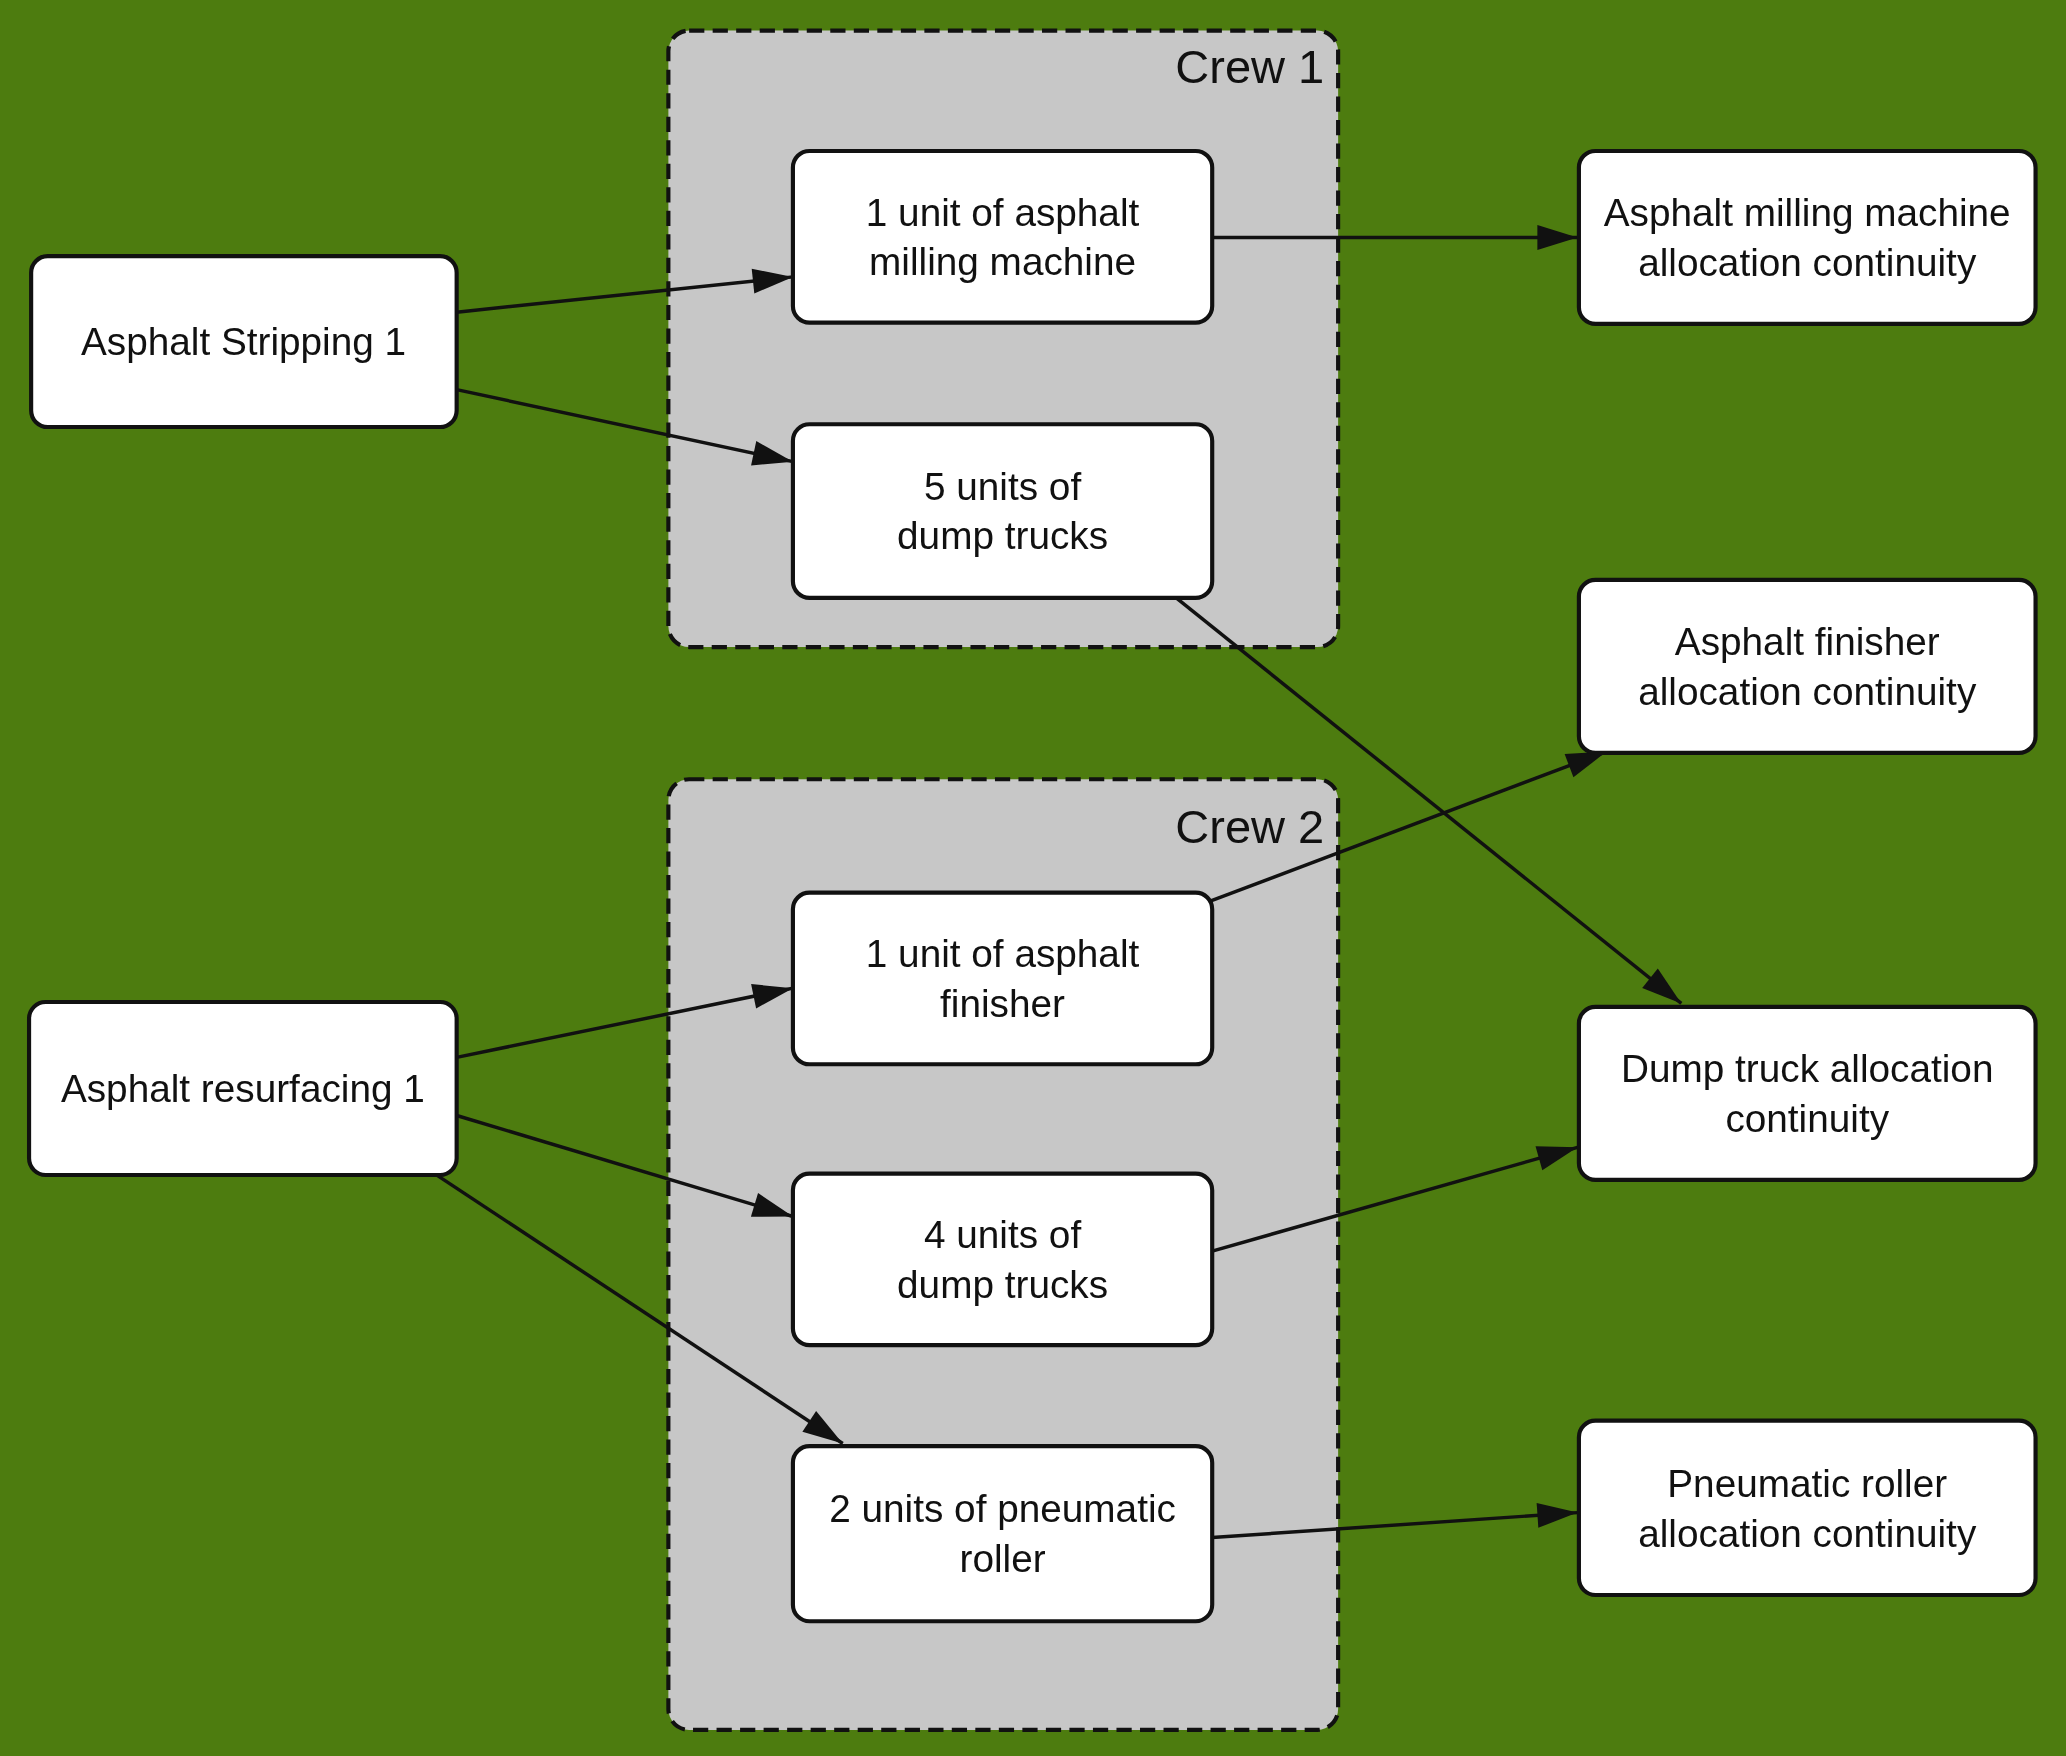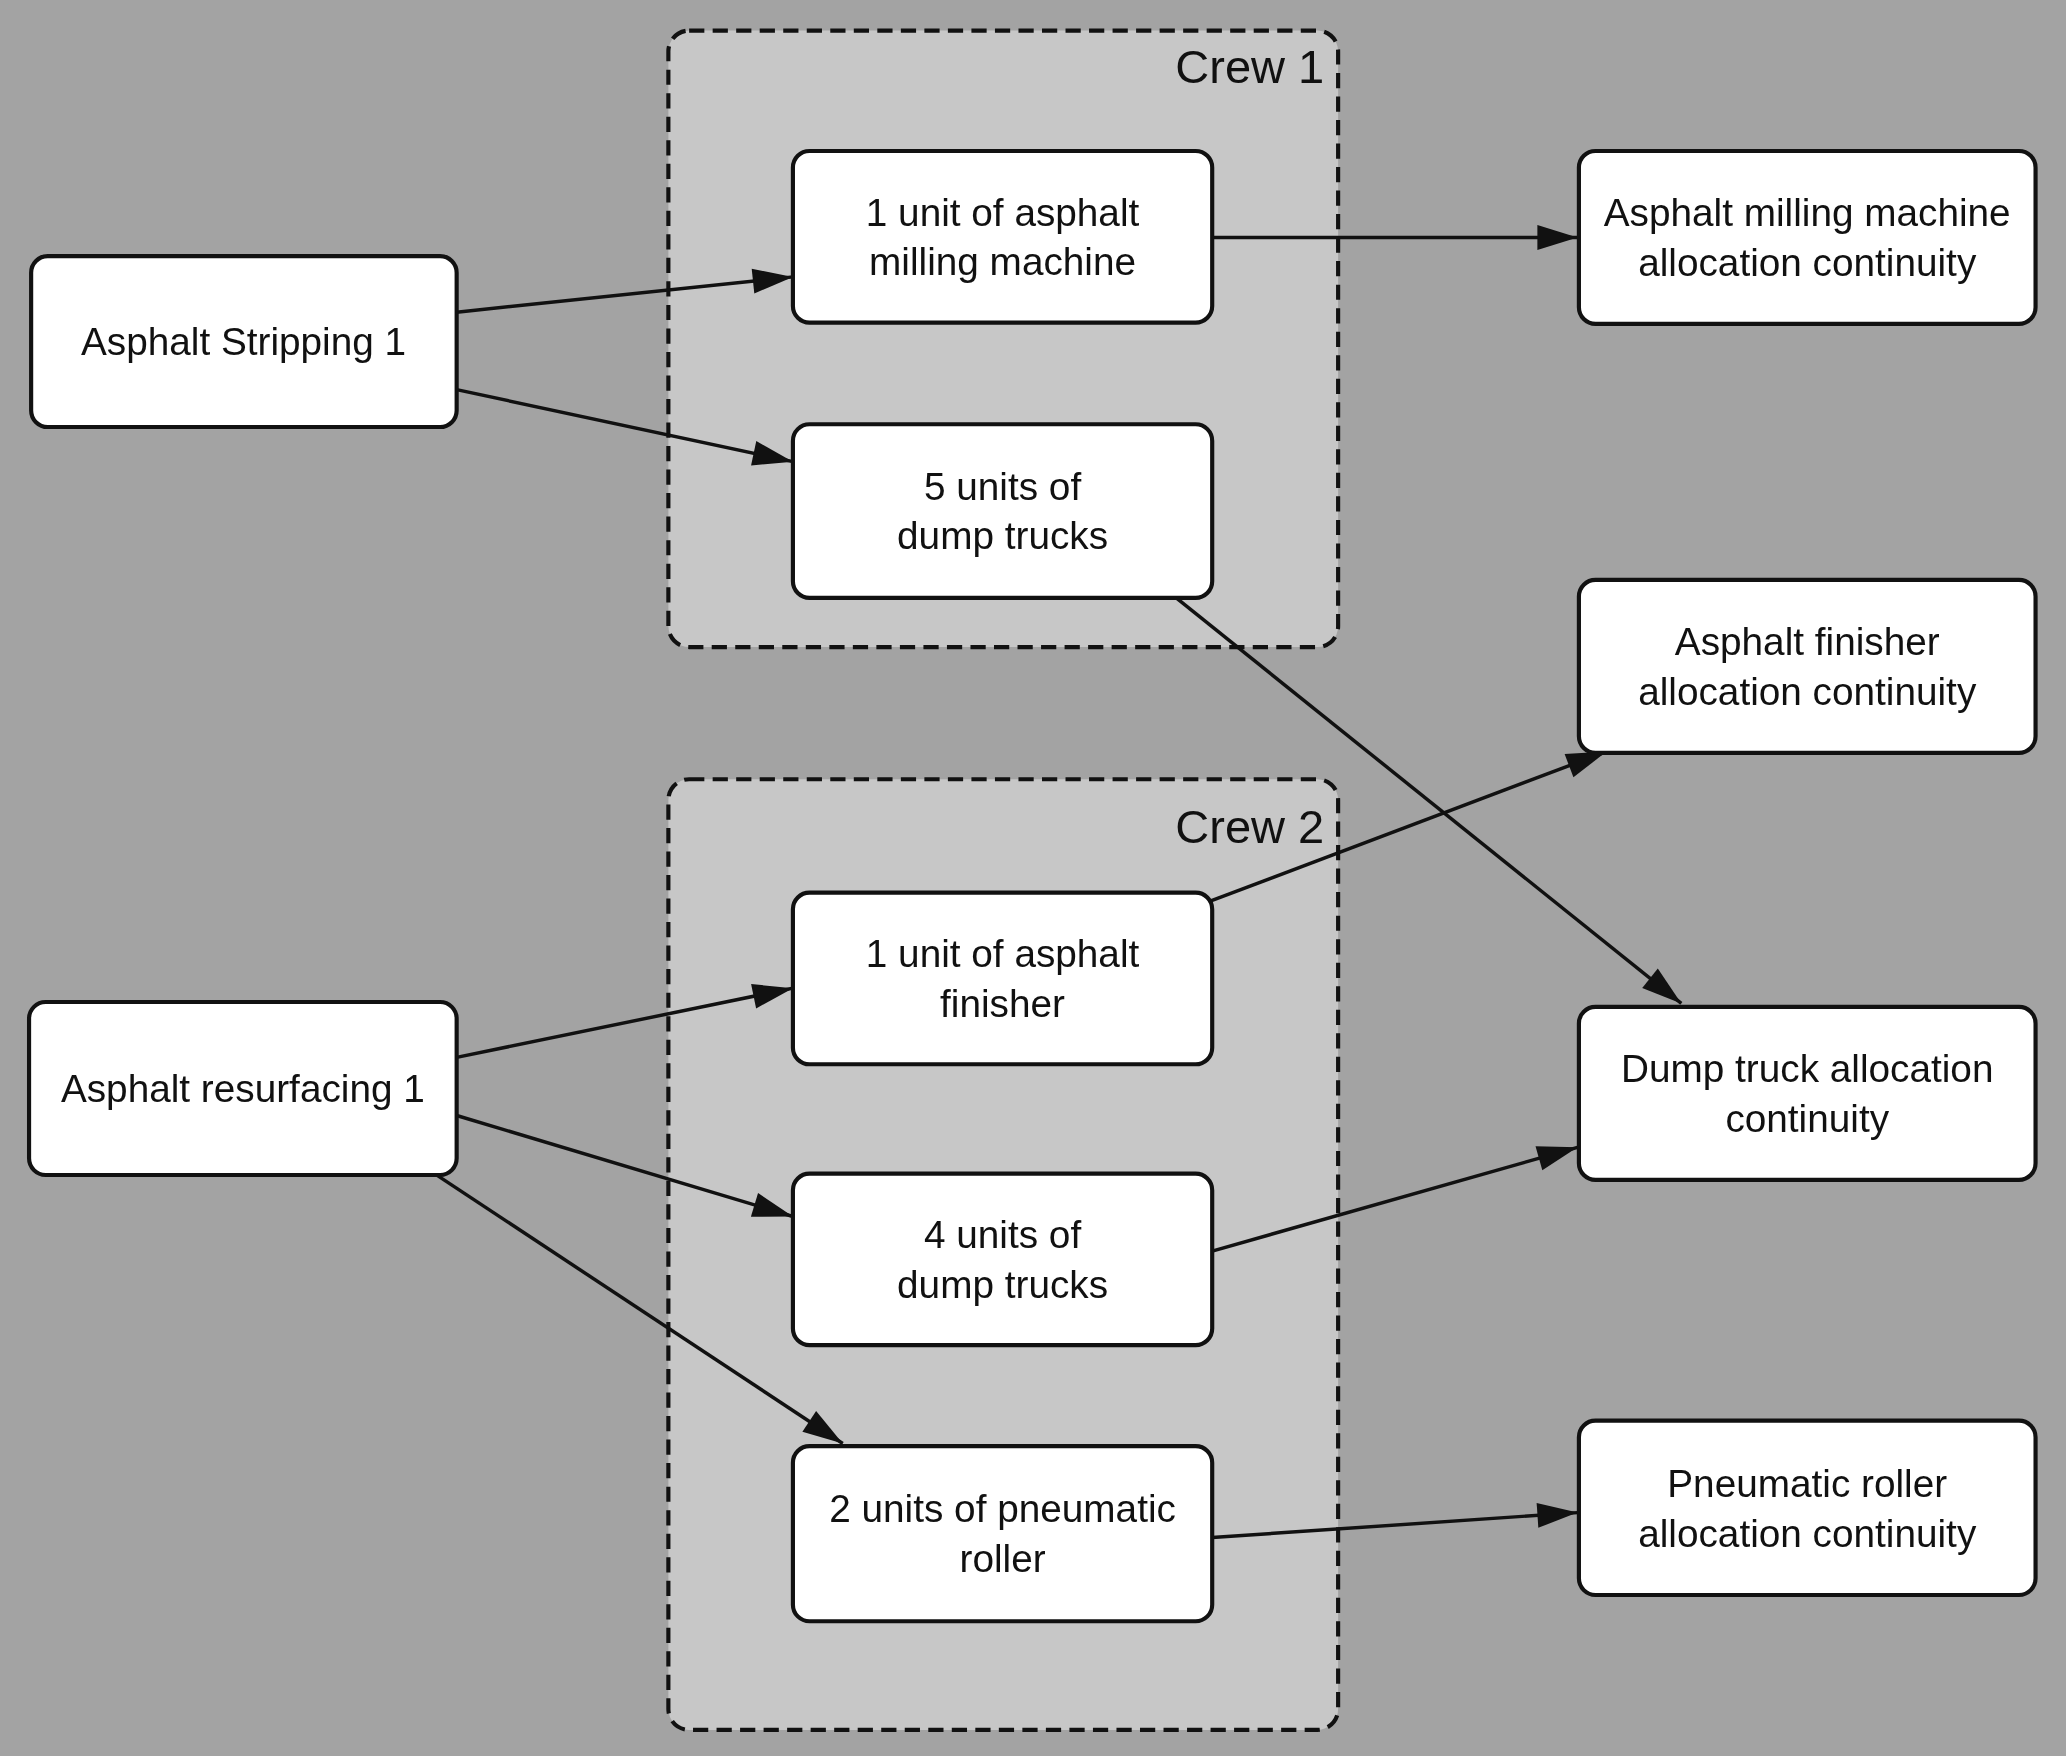--- a/index.html
+++ b/index.html
@@ -4,21 +4,21 @@
 <style>
   html, body {
     margin: 0;
     padding: 0;
     background: #ffffff;
   }
   .canvas {
     position: relative;
     width: 2066px;
     height: 1757px;
-    background: #a3a3a3;
+    background: #4d7c0f;
     font-family: "Liberation Sans", sans-serif;
   }
   svg { display: block; }
   .node-box {
     fill: #ffffff;
     stroke: #111111;
     stroke-width: 6;
   }
   .crew-box {
     stroke: #111111;

